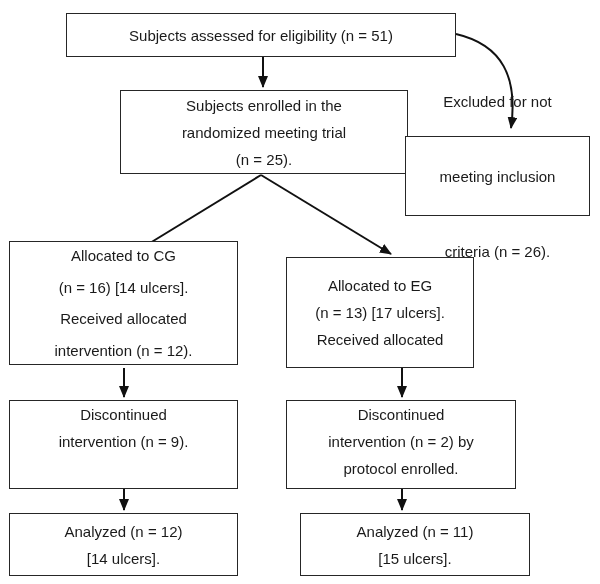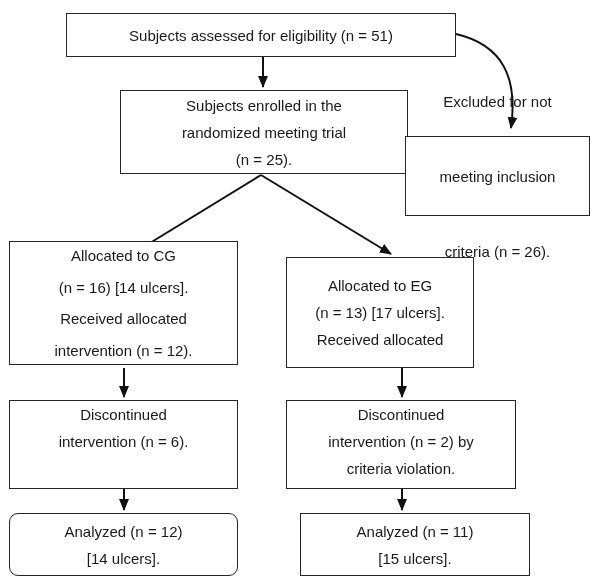--- a/index.html
+++ b/index.html
@@ -88,30 +88,30 @@
   </div>
 
   <div class="box" style="left:286px; top:257px; width:188px; height:111px;">
     <div class="ln">Allocated to EG</div>
     <div class="ln">(n = 13) [17 ulcers].</div>
     <div class="ln">Received allocated</div>
   </div>
 
   <div class="box top-align" style="left:9px; top:400px; width:229px; height:89px;">
     <div class="ln">Discontinued</div>
-    <div class="ln">intervention (n = 6).</div>
+    <div class="ln">intervention (n = 9).</div>
   </div>
 
   <div class="box top-align" style="left:286px; top:400px; width:230px; height:89px;">
     <div class="ln">Discontinued</div>
     <div class="ln">intervention (n = 2) by</div>
-    <div class="ln">criteria violation.</div>
+    <div class="ln">protocol enrolled.</div>
   </div>
 
-  <div class="box" style="left:9px; top:513px; width:229px; height:63px;border-radius:9px;">
+  <div class="box" style="left:9px; top:513px; width:229px; height:63px;">
     <div class="ln">Analyzed (n = 12)</div>
     <div class="ln">[14 ulcers].</div>
   </div>
 
   <div class="box" style="left:300px; top:513px; width:230px; height:63px;">
     <div class="ln">Analyzed (n = 11)</div>
     <div class="ln">[15 ulcers].</div>
   </div>
 
 </div>

